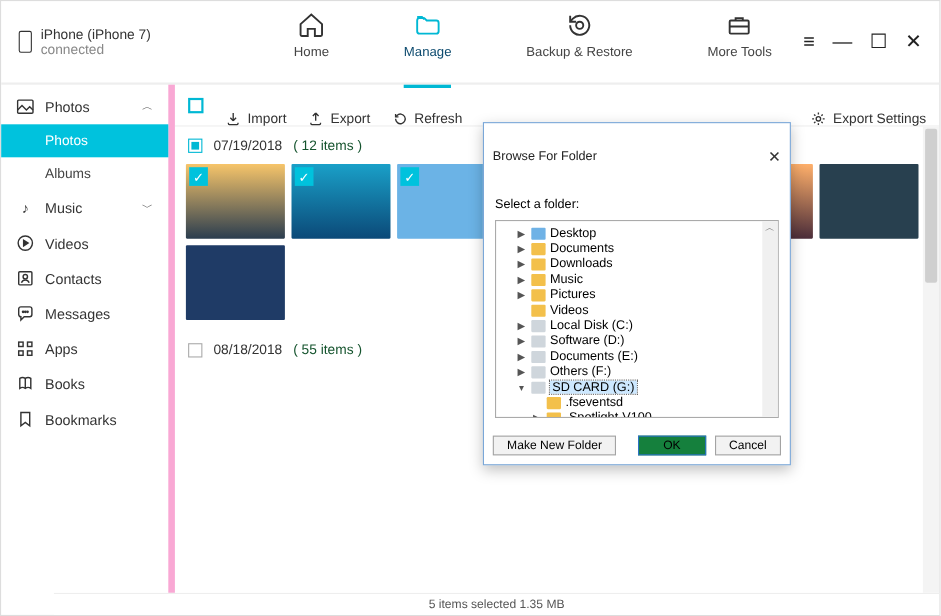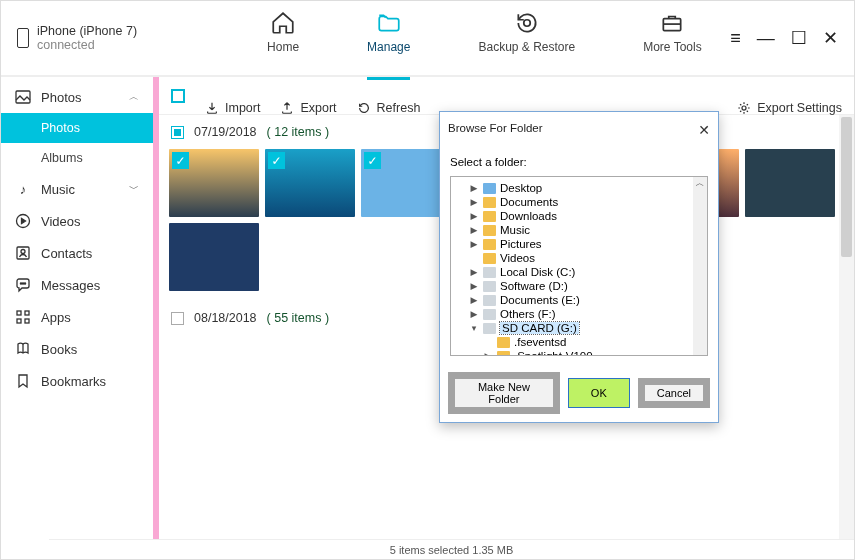--- a/index.html
+++ b/index.html
@@ -44,34 +44,34 @@
   .thumb.video:after { content: ''; position: absolute; left: 4px; bottom: 4px; width: 16px; height: 12px; background:#fff; }
   .thumb.video .dur { position: absolute; right: 4px; bottom: 2px; color:#fff; font-size: 9px; text-shadow:0 0 2px #000;}
 
   .scroll-right { position:absolute; right:0; top:38px; bottom:0; width:15px; background:#f4f4f4;}
   .scroll-right:before{content:'';position:absolute;top:2px;left:2px;right:2px;height:140px;background:#cfcfcf;border-radius:2px;}
 
   .statusbar { position:absolute; bottom:0; left:0; right:0; height:20px; font-size:11px; color:#555; text-align:center; line-height:20px; border-top:1px solid #eee; background:#fff;margin-left:48px;}
 
   
   .dialog { position:absolute; top:110px; left:438px; width:280px; background:#fff; border:1px solid #7aa7d8; box-shadow:0 4px 12px rgba(0,0,0,.25); font-size:11.5px;}
-  .dialog .titlebar { display:flex; justify-content:space-between; padding:10px 8px; color:#222;gap:20px;}
+  .dialog .titlebar { display:flex; align-items:center; justify-content:space-between; padding:22px 8px; color:#222;gap:20px;}
   .dialog .titlebar .x { font-size:14px; color:#333; cursor:pointer;}
   .dialog .body { padding:4px 10px 8px;}
   .dialog .label { margin: 4px 0 8px; }
   .dialog .tree { border:1px solid #aaa; height:180px; overflow:auto; padding:4px 4px; position:relative;}
   .dialog .tree-row { display:flex; align-items:center; gap:4px; padding:1px 2px; white-space:nowrap; cursor:default;}
   .dialog .tree-row.sel .name{ background:#cde8ff; outline:1px dotted #666; padding:0 2px;}
   .dialog .tw { font-size:9px; color:#555; width:10px; text-align:center;}
   .dialog .ficon { width:13px; height:11px; background:#f3c04b; border-radius:1px; display:inline-block;}
   .dialog .ficon.img { background:#6fb2e6;}
   .dialog .ficon.drive { background:#cfd6dc;}
   .dialog .btns { display:flex; gap:8px; padding:8px; justify-content:space-between; align-items:center;}
-  .dialog button { font-size:11px; padding:2px 12px; border:7px solid #a3a3a3; background:#f2f2f2; cursor:pointer;}
-  .dialog button.primary{ border:1px solid #2b72c4; background:#bef264; padding:2px 22px;}
+  .dialog button { font-size:11px; padding:2px 12px; border:1px solid #a3a3a3; background:#f2f2f2; cursor:pointer;}
+  .dialog button.primary{ border:1px solid #2b72c4; background:#15803d; padding:2px 22px;}
   .dialog .tree .sbar{position:absolute;top:0;right:0;bottom:0;width:14px;background:#f0f0f0;}
   .dialog .tree .sbar span{display:block;text-align:center;font-size:9px;color:#555;}
 
   
   .c1{background:linear-gradient(#f7c56a,#2b3d4f);} .c2{background:linear-gradient(#1aa0c8,#0b4978);} .c3{background:#6bb3e6;}
   .c4{background:#9aa6b2;} .c5{background:#bcd6e5;} .c6{background:linear-gradient(#ffb06b,#4b2d3a);} .c7{background:#28404f;} .c8{background:#1f3b66;}
   .c9{background:#dfe8ec;} .c10{background:#2a2a2a;} .c11{background:linear-gradient(#a9d9ef,#3f6b7a);} .c12{background:#d6bd97;} .c13{background:linear-gradient(#9fbad4,#dcd0b8);} .c14{background:#efe9df;} .c15{background:#e9e3d8;}
   .c16{background:linear-gradient(#8bb8d9,#d4bfa0);} .c17{background:#8f7b5f;} .c18{background:#6a594a;} .c19{background:#caa86f;} .c20{background:#d8d0c4;} .c21{background:#2b2420;}
 </style>
 </head>

